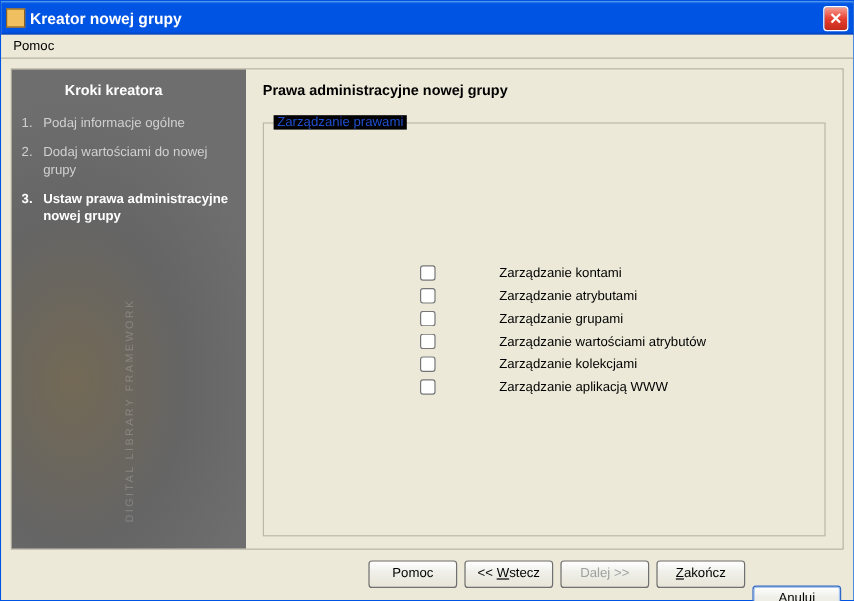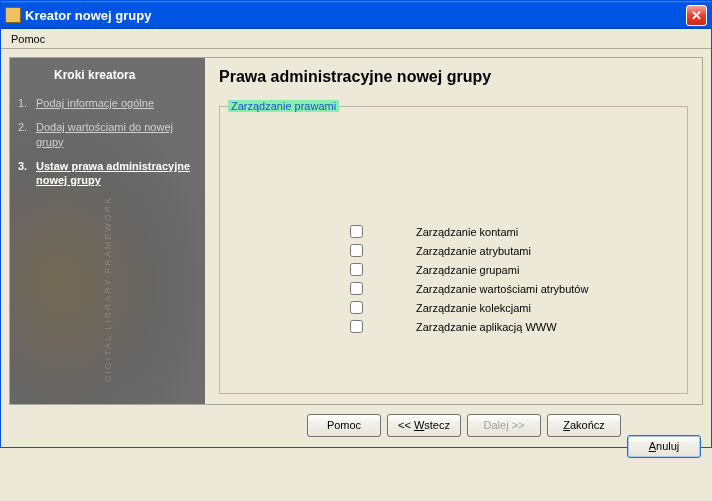--- a/index.html
+++ b/index.html
@@ -6,21 +6,21 @@
     body {
       font-family: Tahoma, Arial, sans-serif;
       font-size: 11px;
       background: #ece9d8;
       width: 712px;
       height: 501px;
       overflow: hidden;
     }
     .window {
       width: 712px;
-      height: 448px;
+      height: 501px;
       background: #ece9d8;
       border: 1px solid #0054e3;
       display: flex;
       flex-direction: column;
     }
     .titlebar {
       height: 28px;
       background: linear-gradient(to bottom, #3c8cf0 0%, #0054e3 8%, #0054e3 92%, #003bb0 100%);
       display: flex;
       align-items: center;
@@ -127,44 +127,44 @@
       line-height: 1.3;
     }
     .step-item.active {
       color: #ffffff;
       font-weight: bold;
     }
     .step-num {
       width: 18px;
       flex-shrink: 0;
     }
-    .step-label { flex: 1; text-decoration: underline; }
+    .step-label { flex: 1; }
     .right-panel {
       flex: 1;
       background: #ece9d8;
       padding: 10px 14px;
       display: flex;
       flex-direction: column;
     }
     .panel-title {
       font-weight: bold;
-      font-size: 16px;
+      font-size: 12px;
       margin-bottom: 20px;
     }
     .fieldset {
       border: 1px solid #bdb8a6;
       flex: 1;
       position: relative;
       padding: 10px;
     }
     .fieldset-legend {
       position: absolute;
       top: -7px;
       left: 8px;
-      background: #86efac;
+      background: #000000;
       padding: 0 3px;
       color: #2050d0;
       font-size: 11px;
     }
     .checkbox-group {
       margin-top: 108px;
       margin-left: 120px;
     }
     .checkbox-row {
       display: flex;

